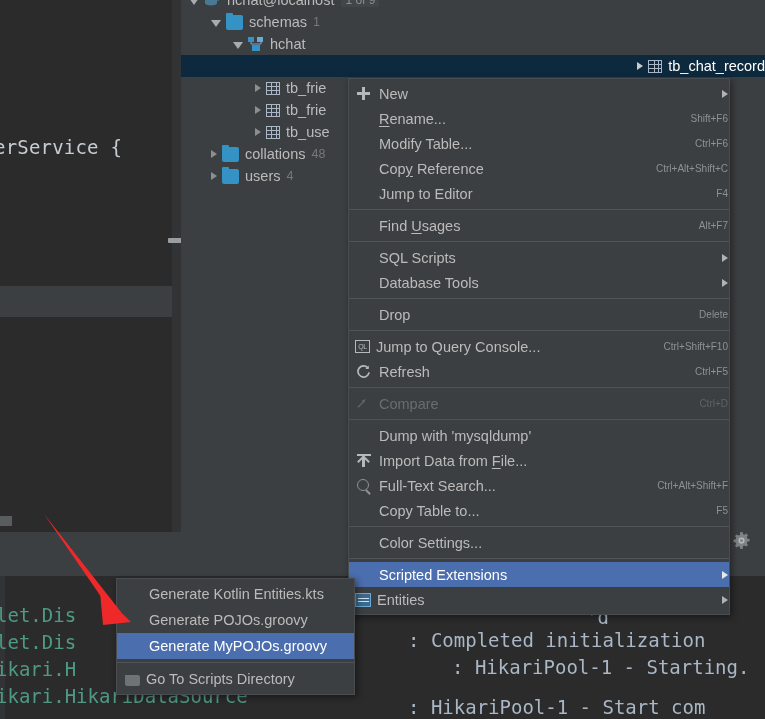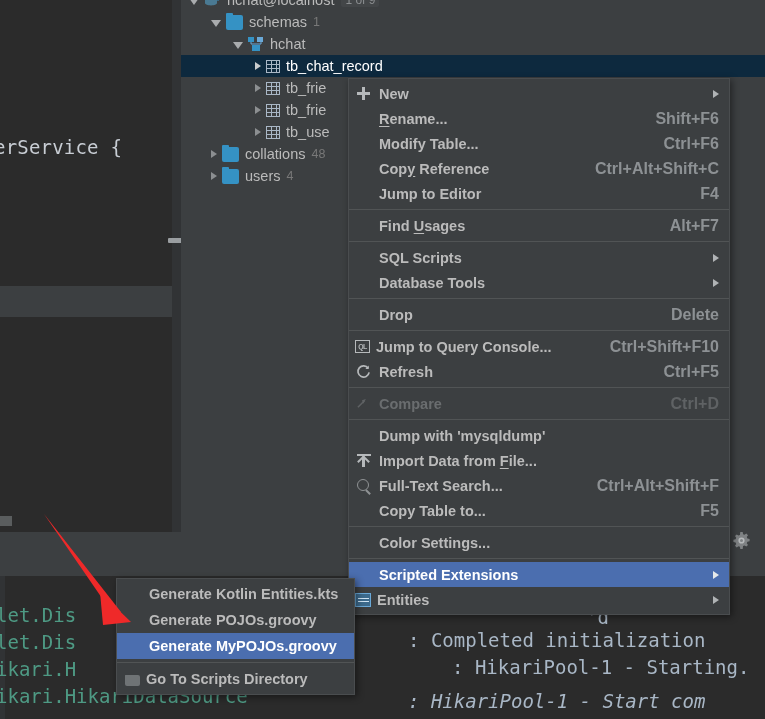--- a/index.html
+++ b/index.html
@@ -120,31 +120,31 @@
   .ctx-menu {
     position: absolute; left: 348px; top: 78px; width: 382px;
     background: #3c3f41;
     border: 1px solid #4a4d4f;
     box-shadow: 2px 2px 7px rgba(0,0,0,.45);
     box-sizing: border-box;
     padding: 2px 0;
   }
   .mi {
     position: relative; display: flex; align-items: center;
-    height: 25px; padding: 0 10px 0 6px;
-    font-size: 14.5px; color: #bbbbbb; box-sizing: border-box; font-weight: bold;
+    height: 25px; padding: 0 1px 0 6px;
+    font-size: 14.5px; color: #bbbbbb; box-sizing: border-box;
   }
   .mi.highlight { background: #4b6eaf; color: #ffffff; }
   .mi.disabled { color: #6a6d6f; }
   .mi-icon {
     width: 18px; height: 16px; margin-right: 6px; flex: 0 0 auto;
     position: relative;
   }
   .mi-label { flex: 1 1 auto; white-space: nowrap; }
-  .mi-accel { color: #8d9194; font-size: 16px; margin-left: 20px; white-space: nowrap; text-align: right; }
+  .mi-accel { color: #8d9194; font-size: 10px; margin-left: 20px; white-space: nowrap; text-align: right; }
   .mi.disabled .mi-accel { color: #5f6264; }
   .mi-arrow {
     width: 0; height: 0; margin-left: 14px;
     border-left: 6px solid #b0b3b5; border-top: 4.5px solid transparent;
     border-bottom: 4.5px solid transparent;
   }
   .mi.highlight .mi-arrow { border-left-color: #e6e9ea; }
   .sep { height: 1px; background: #515455; margin: 3px 0; }
 
   
@@ -257,21 +257,21 @@
         <span style="width: 52px; flex: 0 0 auto;"></span>
         <span class="twisty open"></span>
         <span class="ic ic-schema"><svg viewBox="0 0 16 14" width="16" height="14">
             <rect x="0" y="0" width="6" height="5" fill="#3592c4"></rect>
             <rect x="9" y="0" width="6" height="5" fill="#6aa9d8"></rect>
             <rect x="4" y="8" width="8" height="6" fill="#3592c4"></rect>
             <path d="M3 5v2h10V5" stroke="#6aa9d8" stroke-width="1" fill="none"></path>
           </svg></span>
         <span>hchat</span>
       </div>
-      <div class="tree-row selected" style="top: 55px;">
+      <div class="tree-row selected" style="top: 55px; justify-content: flex-end;">
         <span style="width: 74px; flex: 0 0 auto;"></span>
         <span class="twisty light"></span>
         <span class="ic ic-table"></span>
         <span>tb_chat_record</span>
       </div>
       <div class="tree-row" style="top: 77px;">
         <span style="width: 74px; flex: 0 0 auto;"></span>
         <span class="twisty"></span>
         <span class="ic ic-table"></span>
         <span>tb_frie</span>
@@ -309,21 +309,21 @@
     <div class="console-gutter"></div>
     <div id="console-left">
         <div class="console-line teal" style="left: -4px; top: 72px;">let.Dis</div>
         <div class="console-line teal" style="left: -4px; top: 99px;">let.Dis</div>
         <div class="console-line teal" style="left: -4px; top: 126px;">ikari.H</div>
         <div class="console-line teal" style="left: -4px; top: 153px;">ikari.HikariDataSource</div>
       </div>
     <div id="console-right">
         <div class="console-line" style="left: 408px; top: 97px;">: Completed initialization</div>
         <div class="console-line" style="left: 408px; top: 124px; margin-left: 44px;">: HikariPool-1 - Starting.</div>
-        <div class="console-line" style="left: 408px; top: 158px; font-style: italic;">: HikariPool-1 - Start com</div>
+        <div class="console-line" style="left: 408px; top: 164px;">: HikariPool-1 - Start com</div>
       </div>
     <div class="console-line" style="left:586px; top:74px; color:#a9b7c6;">'d</div>
   </div>
 
   <svg class="gear-icon" viewBox="0 0 17 17">
     <path fill="#b6b9bb" d="M8.5 5.4a3.1 3.1 0 1 0 0 6.2 3.1 3.1 0 0 0 0-6.2zm0 4.6a1.5 1.5 0 1 1 0-3 1.5 1.5 0 0 1 0 3z"></path>
     <path fill="#b6b9bb" d="M7.3 0h2.4l.35 2.2 1.5.62L13.3 1.6l1.7 1.7-1.22 1.75.62 1.5 2.2.35v2.4l-2.2.35-.62 1.5 1.22 1.75-1.7 1.7-1.75-1.22-1.5.62L9.7 17H7.3l-.35-2.2-1.5-.62L3.7 15.4 2 13.7l1.22-1.75-.62-1.5L.4 10.1V7.7l2.2-.35.62-1.5L2 4.1 3.7 2.4l1.75 1.22 1.5-.62z" opacity=".55"></path>
   </svg>
 
   <div class="ctx-menu" id="ctx-menu">

